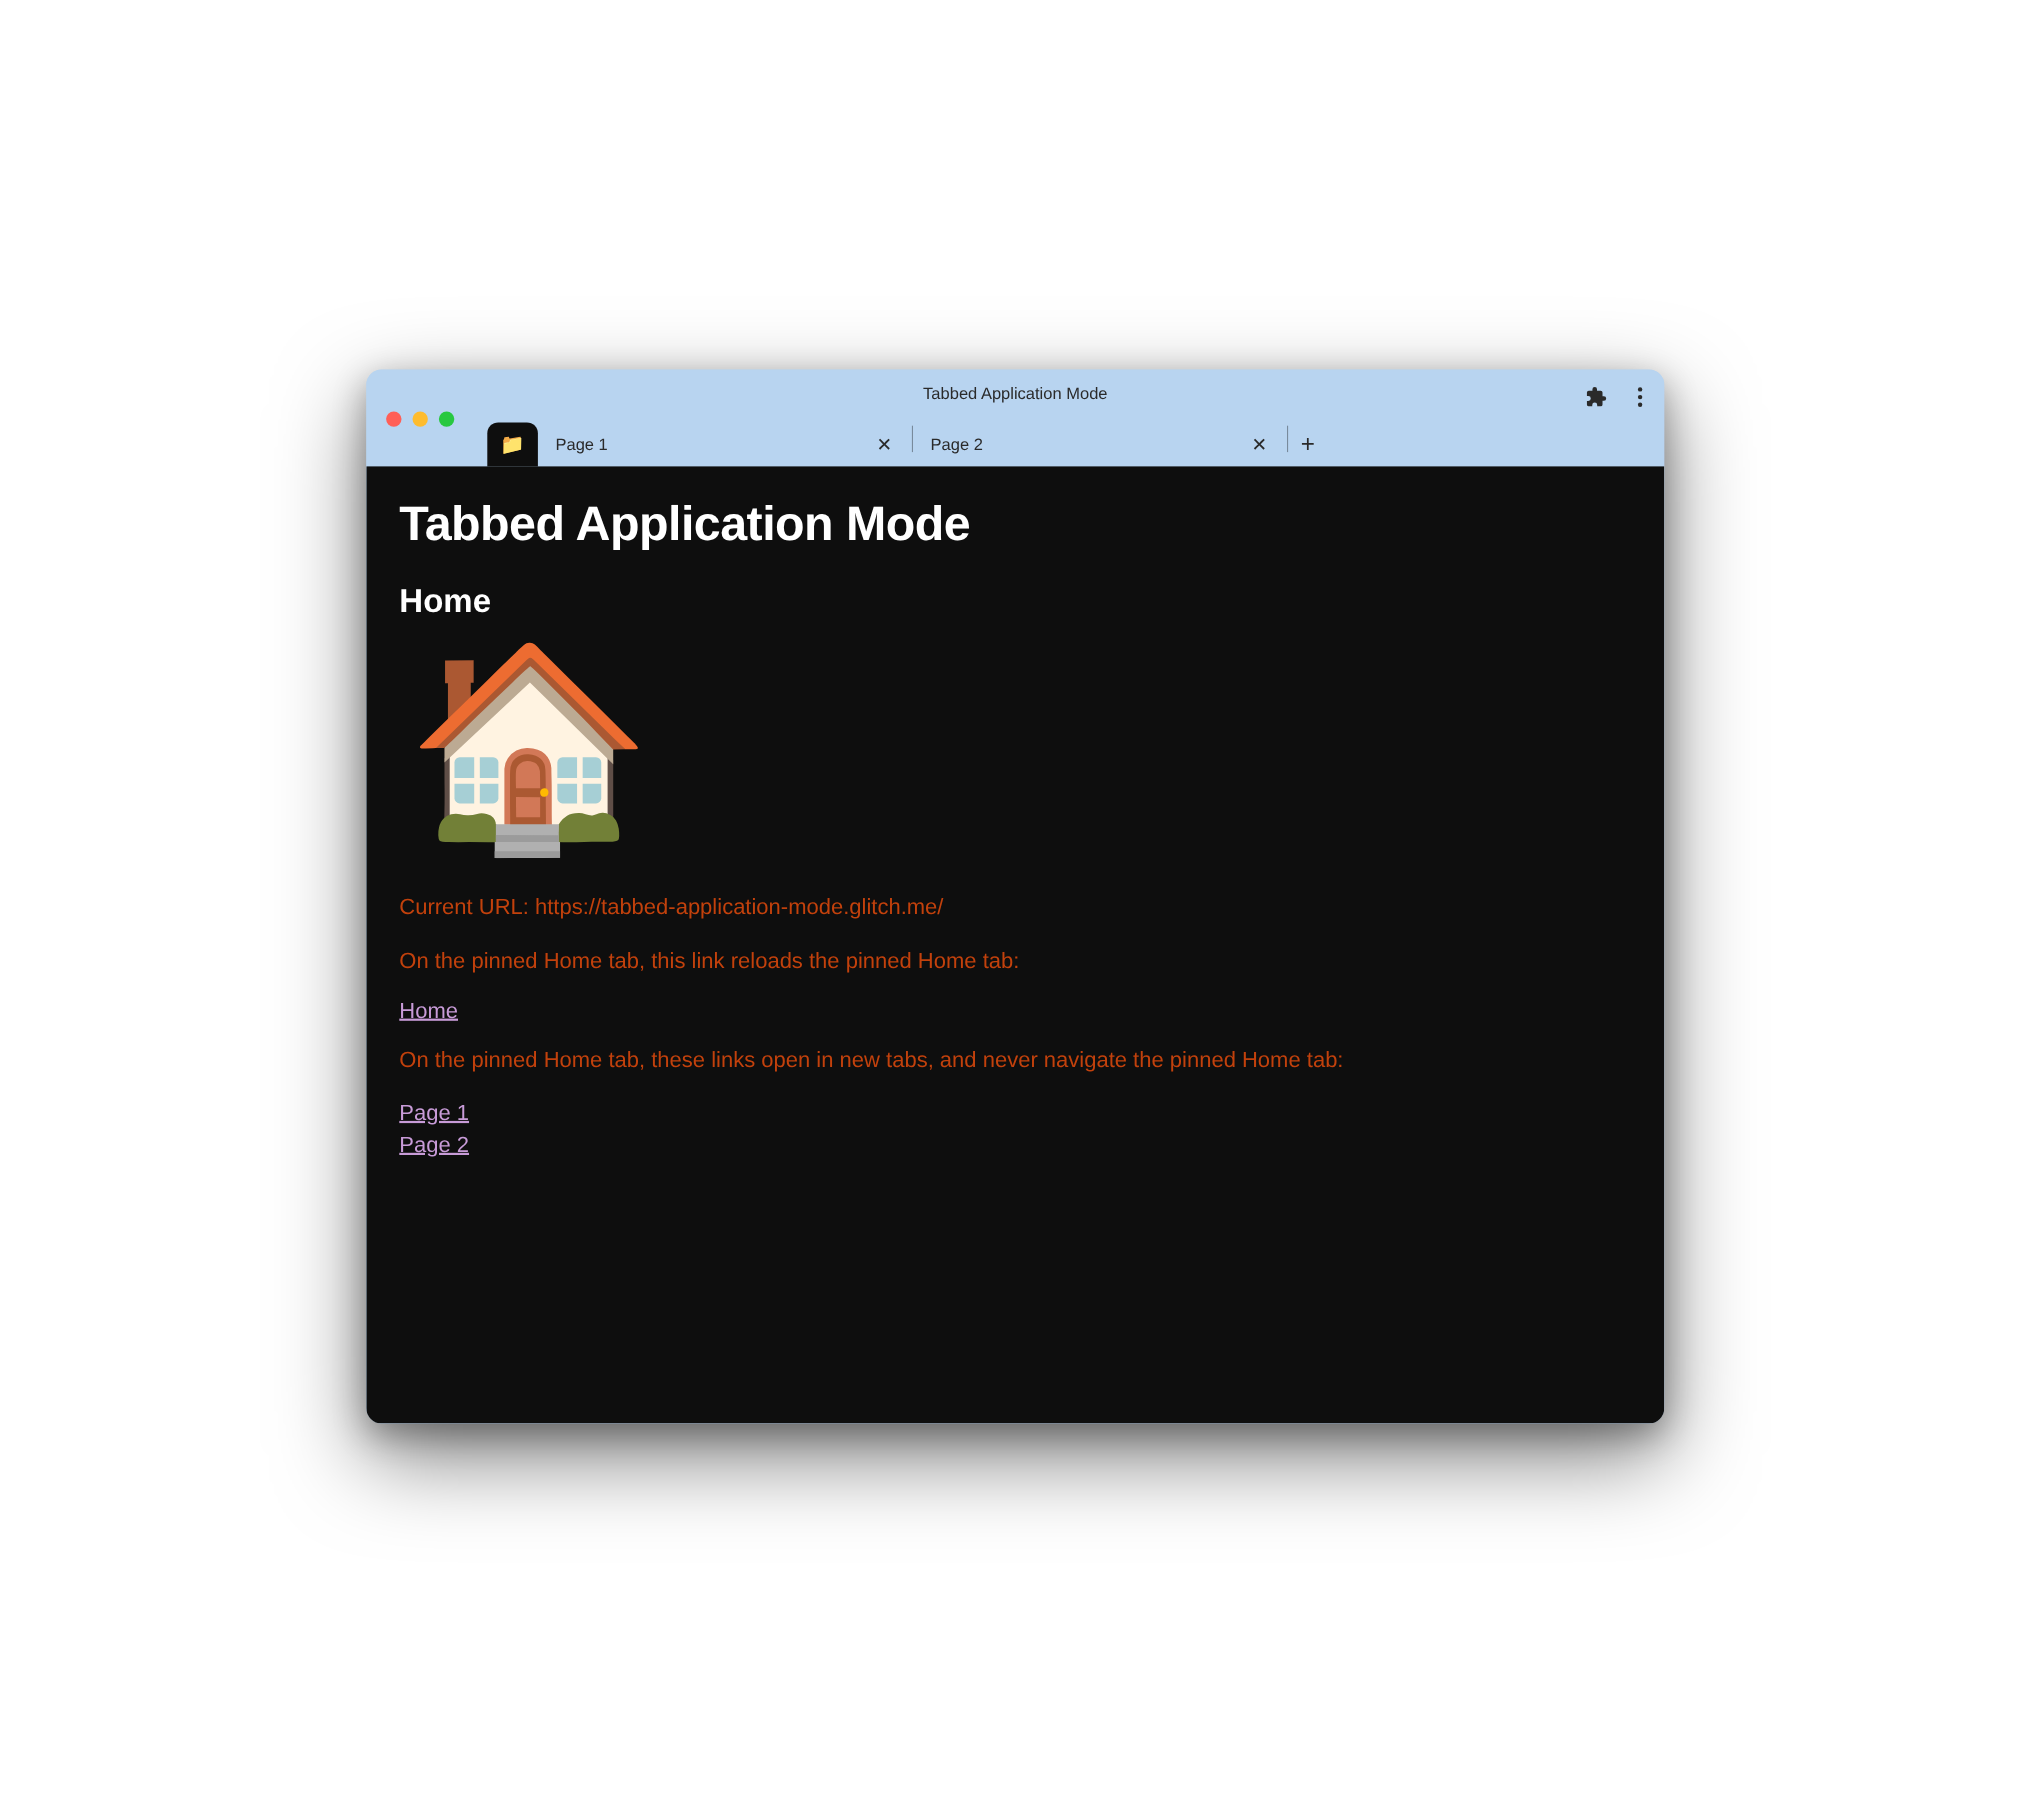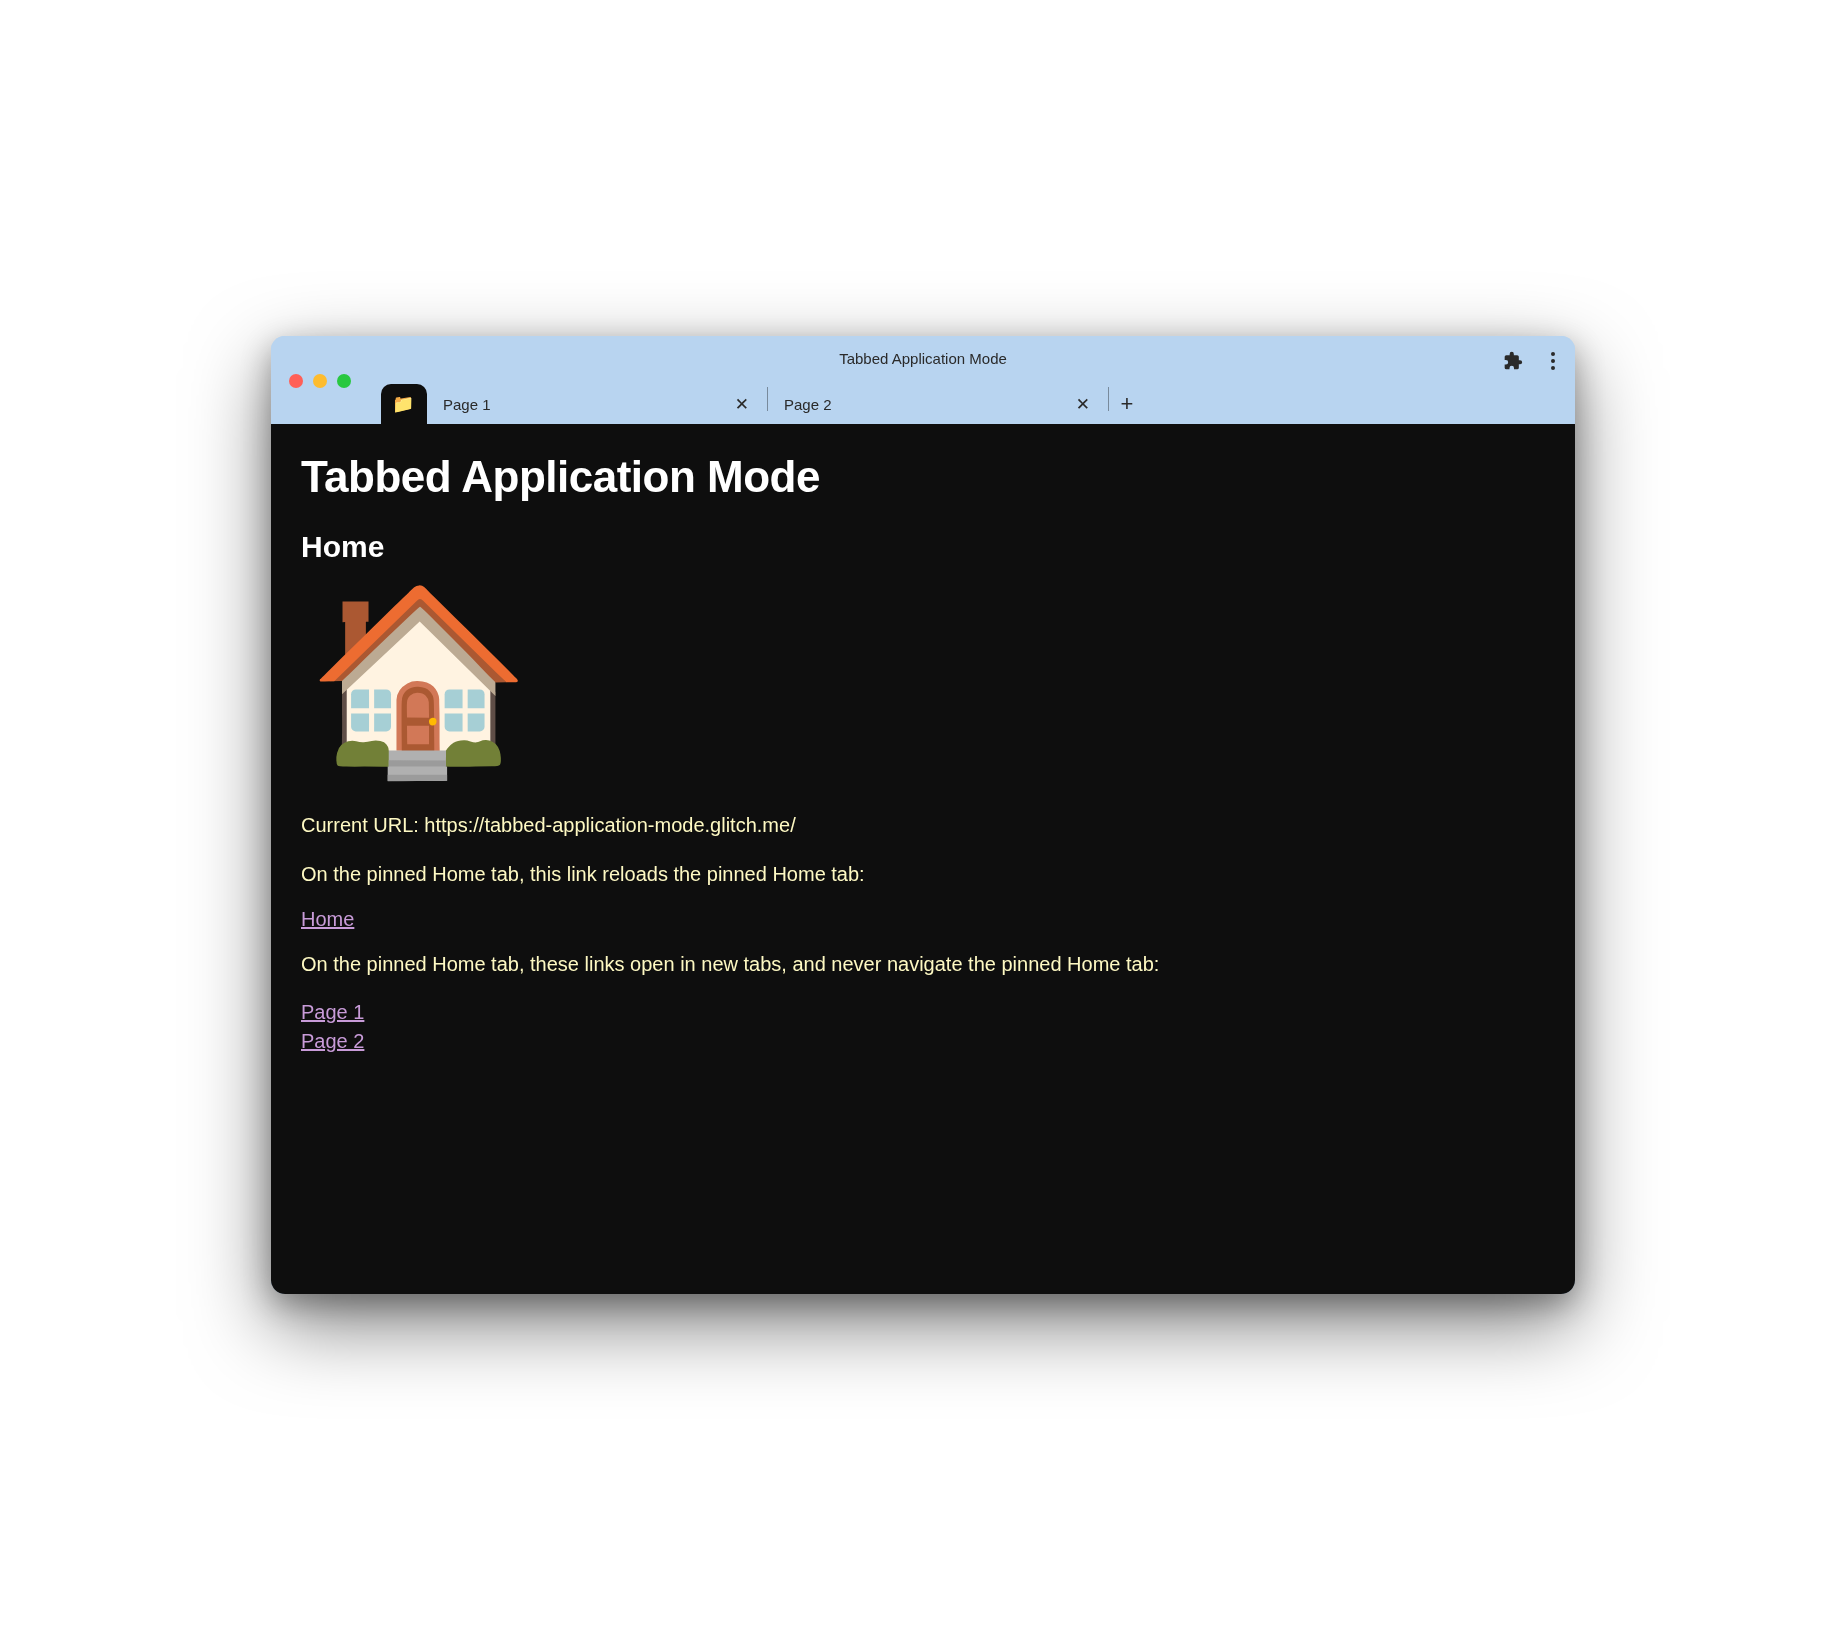--- a/index.html
+++ b/index.html
@@ -6,21 +6,21 @@
     body {
       font-family: -apple-system, BlinkMacSystemFont, "Segoe UI", Helvetica, Arial, sans-serif;
       background: #fff;
       width: 1846px;
       height: 1630px;
       display: flex;
       align-items: center;
       justify-content: center;
     }
     .window {
-      width: 1304px;
+      width: 1180px;
       background: #b8d4f0;
       border-radius: 14px;
       overflow: hidden;
       box-shadow: 0 30px 80px rgba(0,0,0,0.5), 0 10px 30px rgba(0,0,0,0.3);
     }
     .titlebar {
       height: 44px;
       display: flex;
       align-items: center;
       justify-content: center;
@@ -136,21 +136,21 @@
     }
     .house {
       font-size: 180px;
       line-height: 1;
       margin: 10px 0 40px 6px;
     }
     .content p {
       font-size: 20px;
       line-height: 1.55;
       margin: 18px 0;
-      color: #fef9c3;
+      color: #c2410c;
     }
     .content a {
       color: #c89bd8;
       text-decoration: underline;
       font-size: 20px;
     }
     .link-block { margin: 14px 0; }
     .link-block a { display: block; line-height: 1.45; }
     .link-single { margin: 14px 0; }
   </style>

